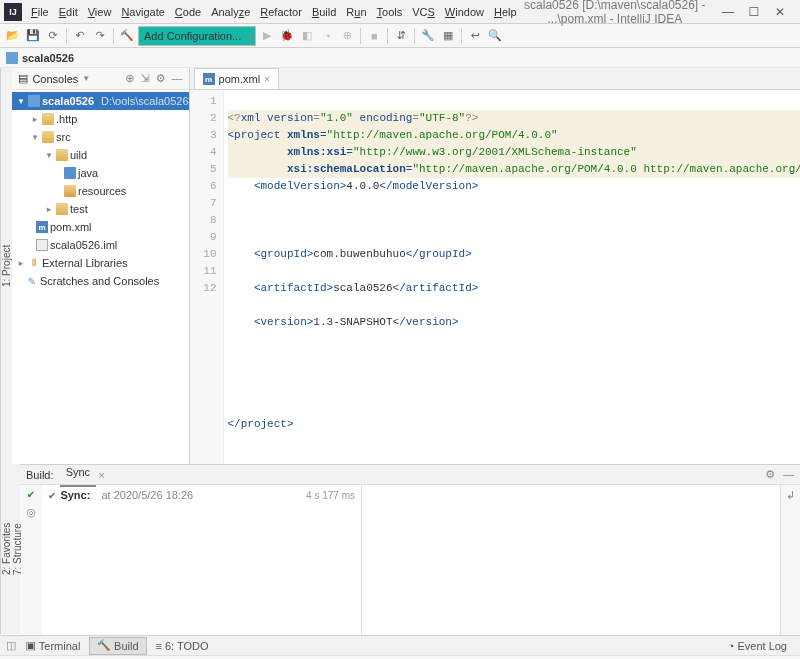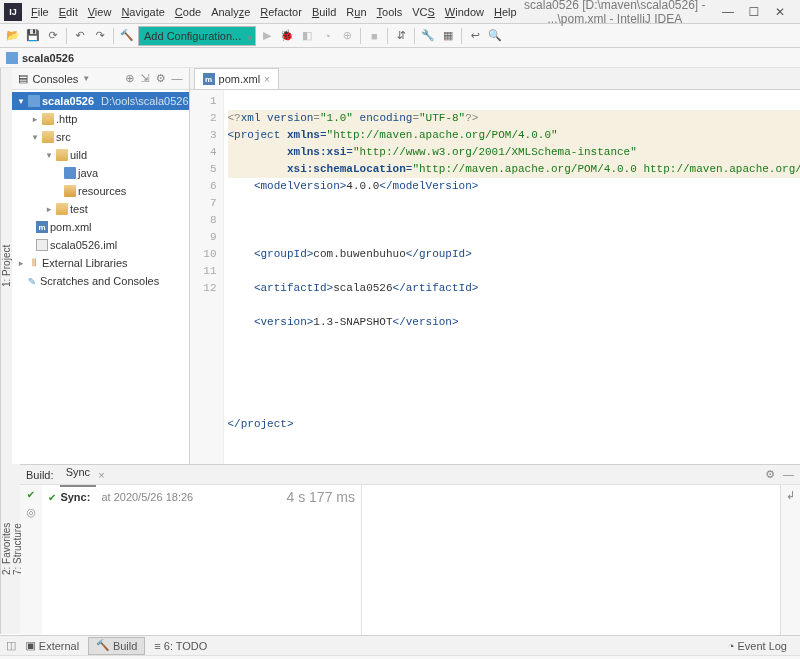--- a/index.html
+++ b/index.html
@@ -52,21 +52,21 @@
   .proc { color: #888; }
   .build-panel { border-top: 1px solid #d0d0d0; display: flex; flex-direction: column; }
   .build-header { height: 20px; background: #f2f2f2; border-bottom: 1px solid #e0e0e0; display: flex; align-items: center; padding: 0 6px; font-size: 11px; }
   .build-tab { padding: 1px 6px; border-bottom: 2px solid #888; height: 24px; line-height: 16px; }
   .build-hdr-btns { margin-left: auto; display: flex; gap: 8px; color: #888; }
   .build-body { display: flex; height: 150px; }
   .bb-gut { width: 22px; background: #f7f7f7; display: flex; flex-direction: column; align-items: center; padding-top: 4px; gap: 6px; color: #888; }
   .bb-left { width: 320px; border-right: 1px solid #e0e0e0; padding: 4px 6px; }
   .bb-row { display: flex; align-items: center; gap: 4px; }
   .ok { color: #2a9020; font-size: 10px; }
-  .bb-time { margin-left: auto; color: #999; font-size: 14px; }
+  .bb-time { margin-left: auto; color: #999; font-size: 10px; }
   .bb-right { flex: 1; padding: 4px; }
   .bb-ricon { width: 20px; background: #f7f7f7; border-left: 1px solid #e0e0e0; display:flex; flex-direction:column; align-items:center; padding-top:4px; color:#888; }
   .bottom-bar { height: 20px; background: #f2f2f2; border-top: 1px solid #d0d0d0; display: flex; align-items: center; font-size: 11px; padding: 0 6px; gap: 2px; }
   .btab { padding: 0 7px; height: 18px; display: flex; align-items: center; gap: 3px; color: #555; }
   .btab.active { background: #e0e0e0; border: 1px solid #bbb; }
   .spacer { flex: 1; }
   .status-bar { height: 19px; background: #f7f7f7; border-top: 1px solid #e0e0e0; display: flex; align-items: center; padding: 0 6px; font-size: 10px; color: #666; gap: 10px; }
 </style>
 </head>
 <body>
@@ -270,21 +270,21 @@
     <div class="bb-ricon">
       <span>↲</span>
     </div>
   </div>
 </div>
 
 <div class="bottom-bar">
   <span style="color:#888">◫</span>
   <div class="btab">
       <span>▣</span>
-      <span>External</span>
+      <span>Terminal</span>
     </div>
   <div class="btab active">
       <span>🔨</span>
       <span>Build</span>
     </div>
   <div class="btab">
       <span>≡</span>
       <span>6: TODO</span>
     </div>
   <div class="spacer"></div>

